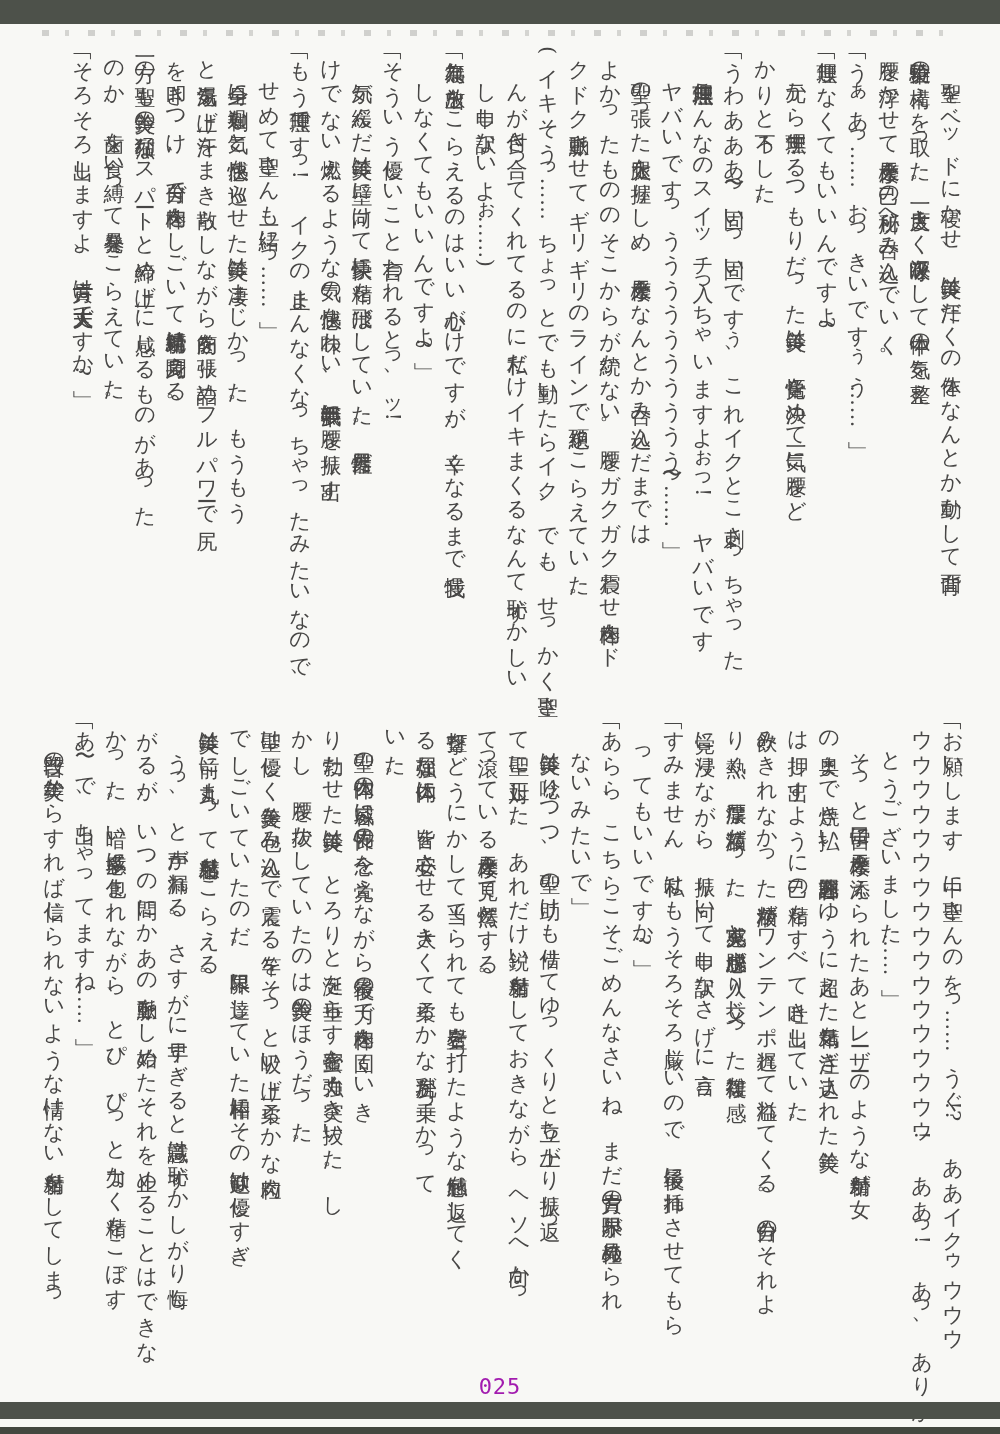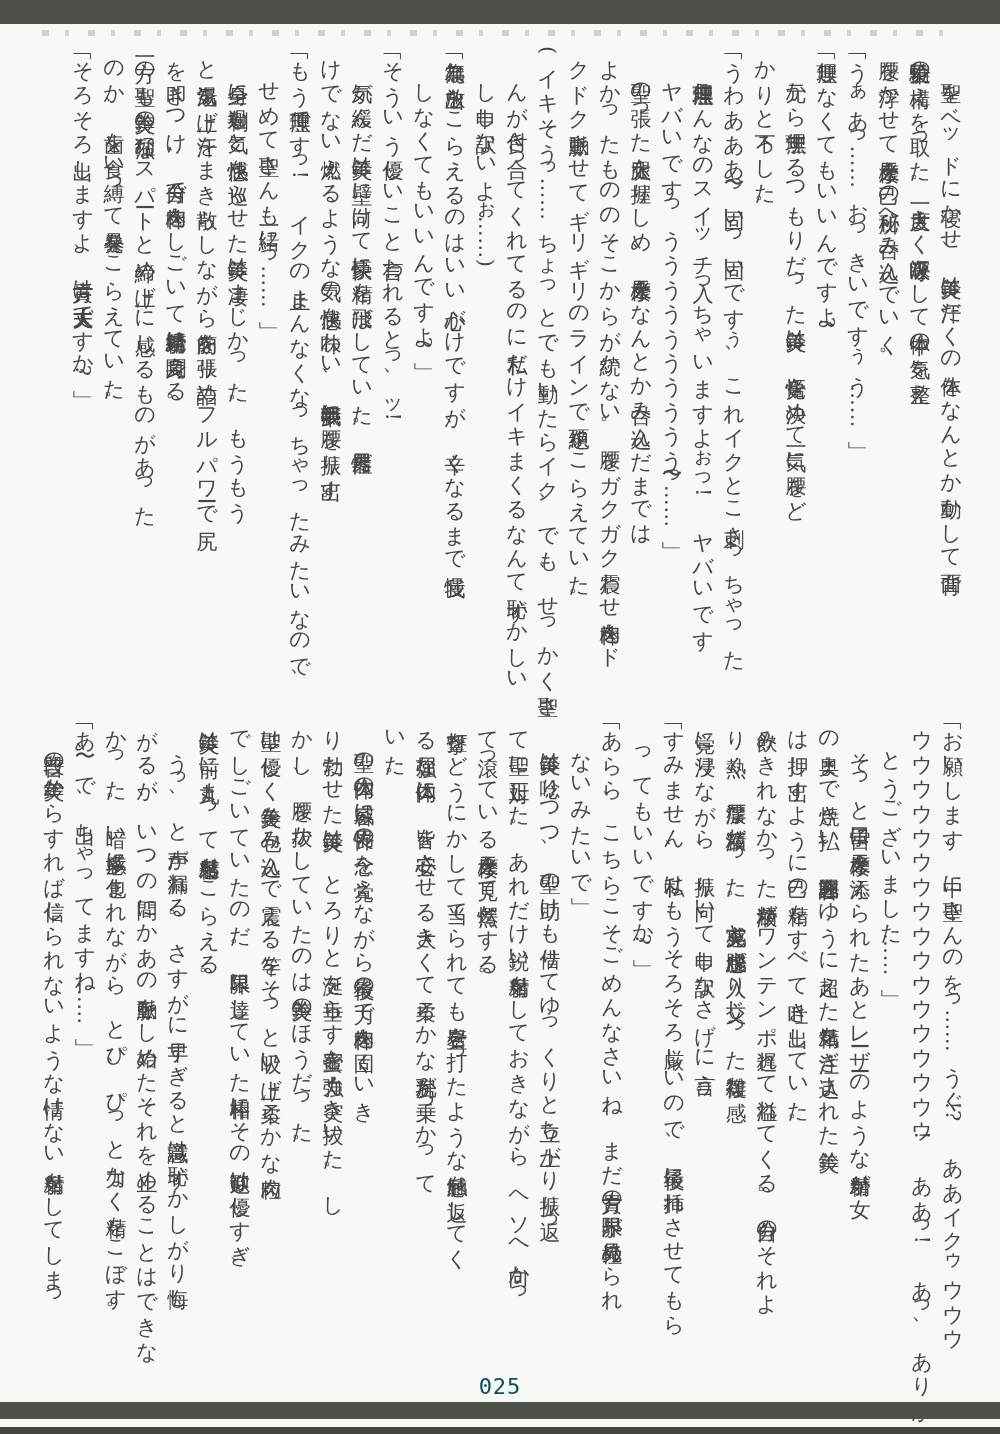--- a/index.html
+++ b/index.html
@@ -65,21 +65,21 @@
   }
   .page-number {
     position: absolute;
     top: 1374px;
     left: 0;
     width: 100%;
     text-align: center;
     font-family: "DejaVu Sans Mono", "Liberation Mono", monospace;
     font-size: 22px;
     font-weight: 400;
-    color: #0c4a6e;
+    color: #a21caf;
     letter-spacing: 1px;
   }
 </style>
 </head>
 <body>
 
 <div class="page">
 
   <div class="bar top-bar"></div>
 

